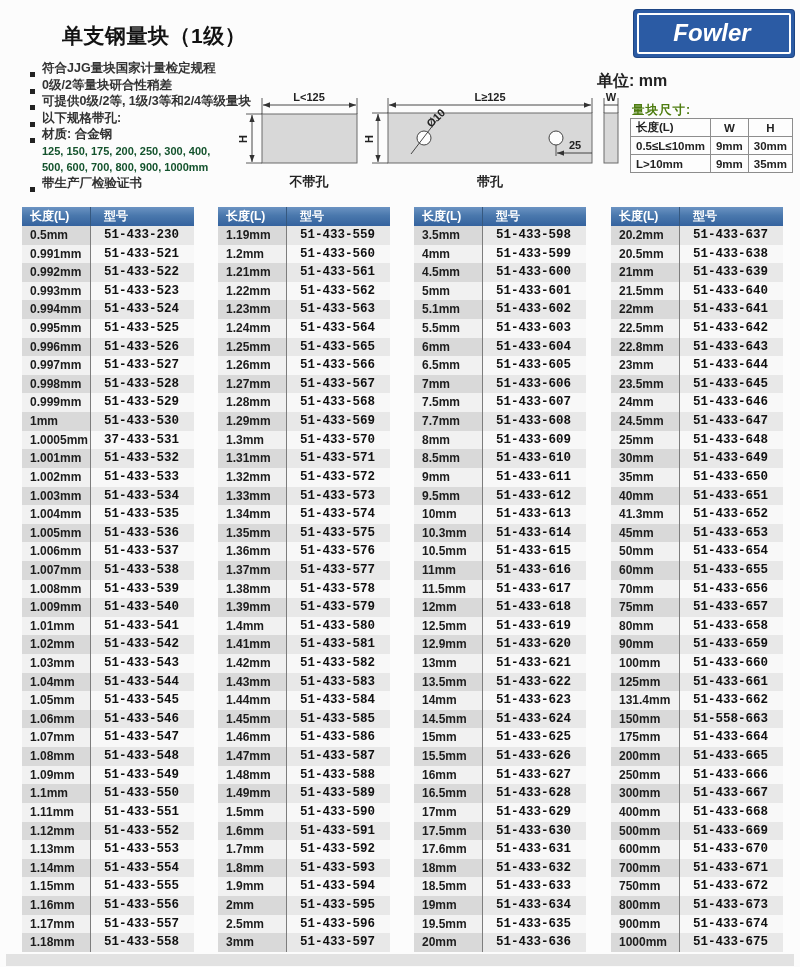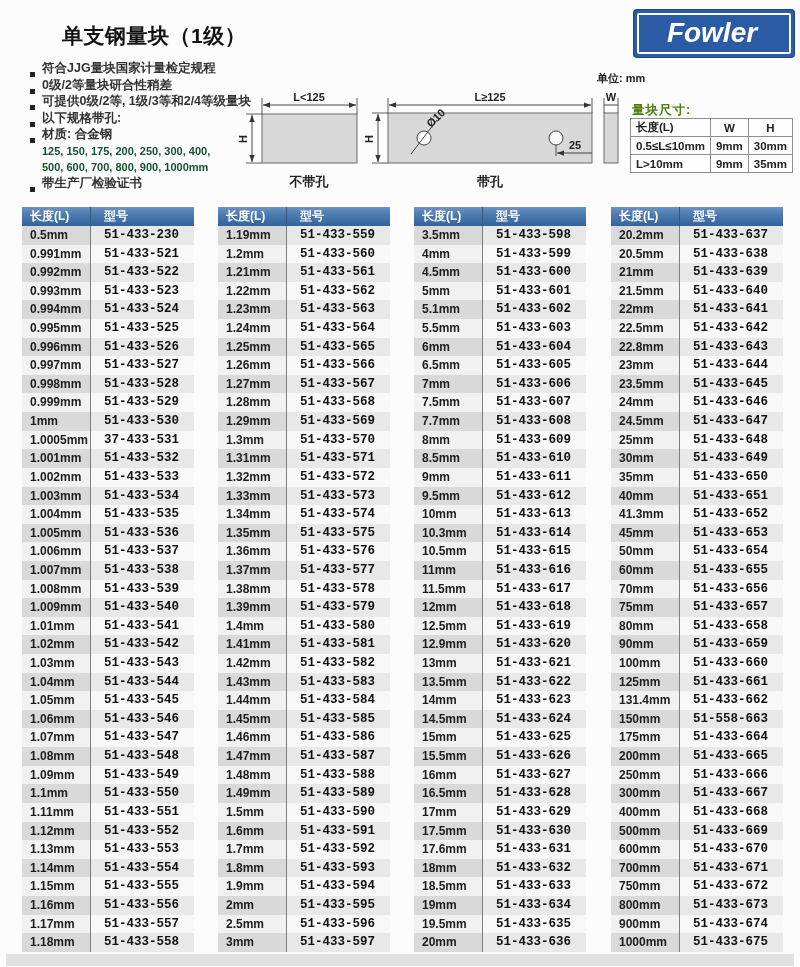--- a/index.html
+++ b/index.html
@@ -17,34 +17,34 @@
   .logo{
     position:absolute;left:634px;top:10px;width:160px;height:47px;
     background:#2b5ba4;border-radius:3px;padding:3px;box-sizing:border-box;
     box-shadow:0 0 0 1px #1d4584;
   }
   .logo-inner{
     width:100%;height:100%;border:2px solid #ffffff;border-radius:2px;
     display:flex;align-items:center;justify-content:center;box-sizing:border-box;
   }
   .logo-text{
-    color:#ffffff;font-style:italic;font-weight:bold;font-size:28px;
+    color:#ffffff;font-style:italic;font-weight:bold;font-size:24px;
     padding:0 4px 2px 0;letter-spacing:0;
   }
   
   .bullets{position:absolute;left:30px;top:61px;width:238px;}
   .bullet-item{display:flex;align-items:flex-end;height:16.4px;font-size:12.5px;font-weight:bold;color:#333;}
   .sq{width:5px;height:5px;background:#222;flex:none;margin-right:7px;}
   .bullet-sub{height:16.4px;line-height:16.4px;padding-left:12px;font-size:11px;font-weight:bold;color:#14532d;}
   
   .diagram{position:absolute;left:238px;top:58px;}
   .diagram text{font-family:"Liberation Sans","DejaVu Sans",sans-serif;fill:#222;}
   .dimtext{font-size:11px;font-weight:bold;}
   .captext{font-size:13px;font-weight:bold;}
-  .unit-note{position:absolute;left:597px;top:71px;font-size:11px;font-weight:bold;color:#222;}
+  .unit-note{position:absolute;left:597px;top:71px;font-size:16px;font-weight:bold;color:#222;}
   
   .size-title{position:absolute;left:632px;top:102px;font-size:12.5px;font-weight:bold;color:#4d7c0f;letter-spacing:1px;}
   .size-table{
     position:absolute;left:630px;top:118px;width:158px;
     border-collapse:collapse;background:#fdfdfd;
   }
   .size-table th,.size-table td{
     border:1px solid #8d8d8d;font-size:11.5px;font-weight:bold;color:#222;
     padding:1px 5px;height:15px;text-align:left;white-space:nowrap;
   }

